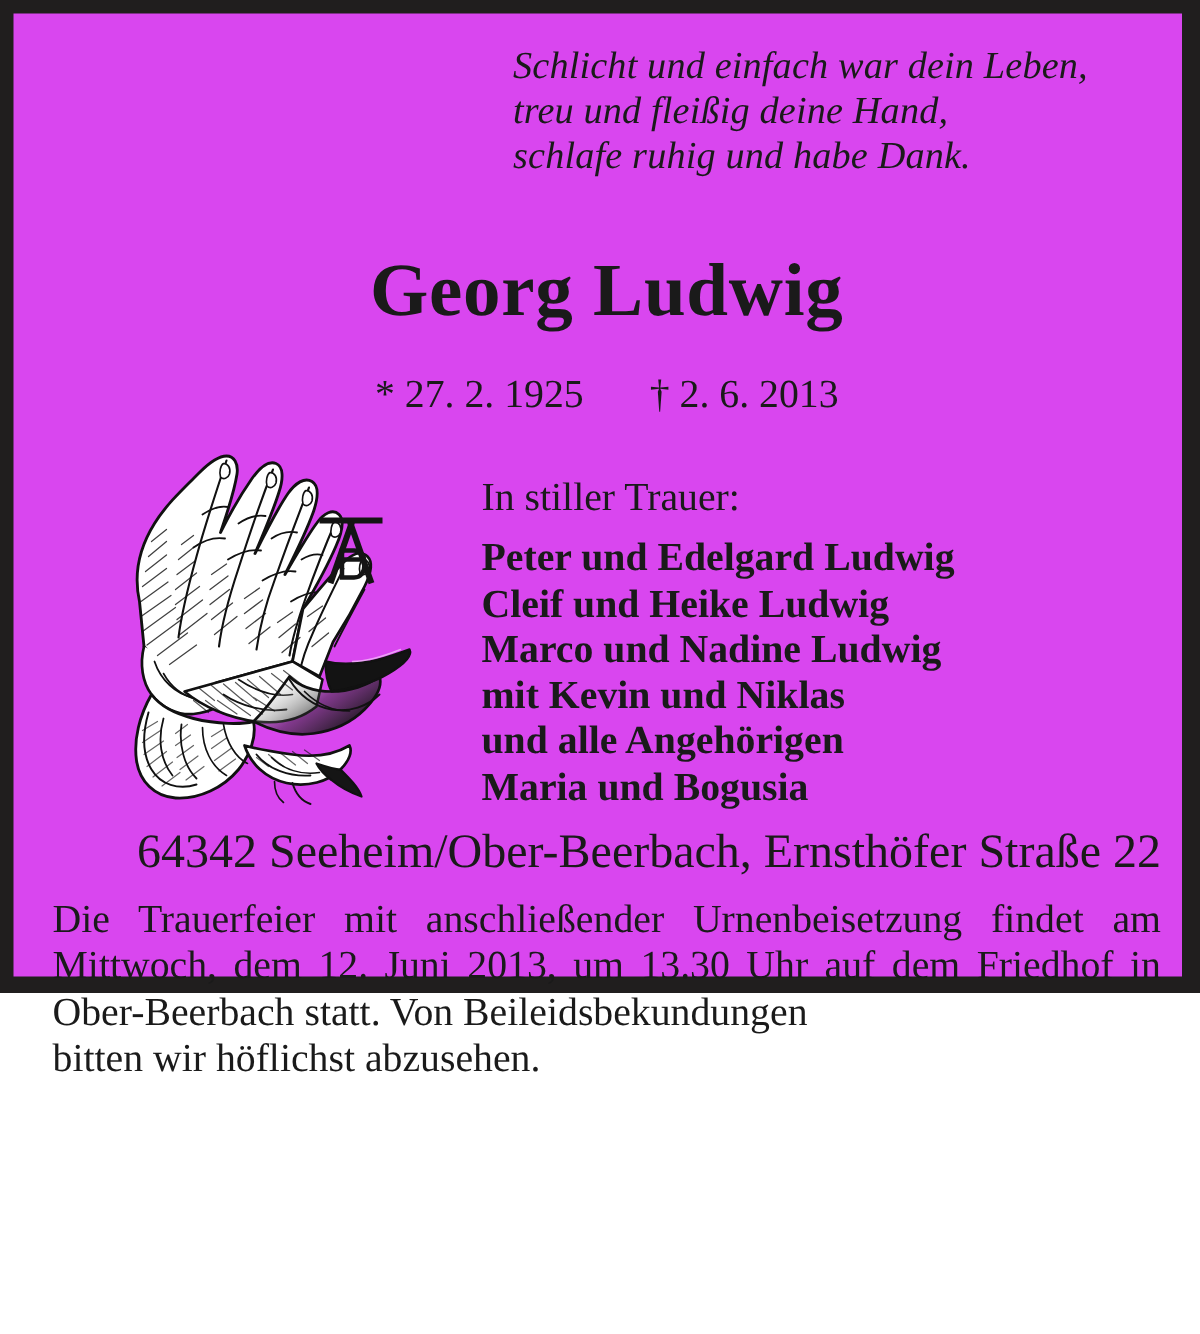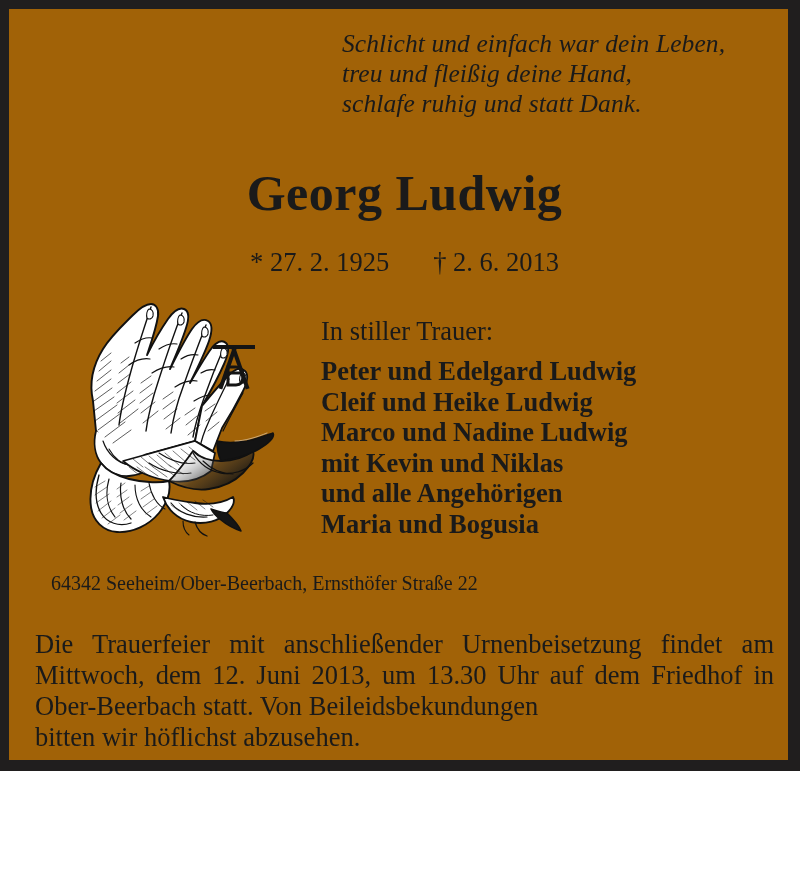--- a/index.html
+++ b/index.html
@@ -13,22 +13,22 @@
     height: 889px;
     overflow: hidden;
     font-family: "Liberation Serif", "DejaVu Serif", serif;
     color: #1a1a1a;
   }
 
   
   #obituary-card {
     box-sizing: border-box;
     width: 800px;
-    height: 771px;
-    background: #a16207;
+    height: 662px;
+    background: #d946ef;
     border-top: 9px solid #201e1e;
     border-left: 9px solid #201e1e;
     border-right: 12px solid #201e1e;
     border-bottom: 11px solid #201e1e;
     position: relative;
   }
 
   #card-inner {
     box-sizing: border-box;
     width: 100%;
@@ -134,25 +134,25 @@
   }
   #mourners-list li {
     font-size: 26.5px;
     line-height: 30.5px;
     font-weight: bold;
     white-space: nowrap;
   }
 
   
   #address-line {
-    margin: 16px;
+    margin: 0;
     padding-top: 12px;
-    font-size: 20px;
+    font-size: 32px;
     line-height: 32px;
-    text-align: left;
+    text-align: right;
     white-space: nowrap;
   }
 
   
   #funeral-details {
     margin: 0;
     padding-top: 14px;
     font-size: 26.5px;
     line-height: 31px;
     text-align: justify;
@@ -165,21 +165,21 @@
 </style>
 </head>
 <body>
 
 <div id="obituary-card">
   <div id="card-inner">
 
     <div id="verse-block">
       <span class="verse-line">Schlicht und einfach war dein Leben,</span>
       <span class="verse-line">treu und fleißig deine Hand,</span>
-      <span class="verse-line">schlafe ruhig und statt Dank.</span>
+      <span class="verse-line">schlafe ruhig und habe Dank.</span>
     </div>
 
 
     <h1 id="deceased-name">Georg Ludwig</h1>
 
     <p id="life-dates"><span>*</span>&nbsp;<span>27. 2. 1925</span><span class="date-gap"></span><span>†</span>&nbsp;<span>2. 6. 2013</span></p>
 
     <div id="middle-section">
 
       <div id="praying-hands-illustration">

